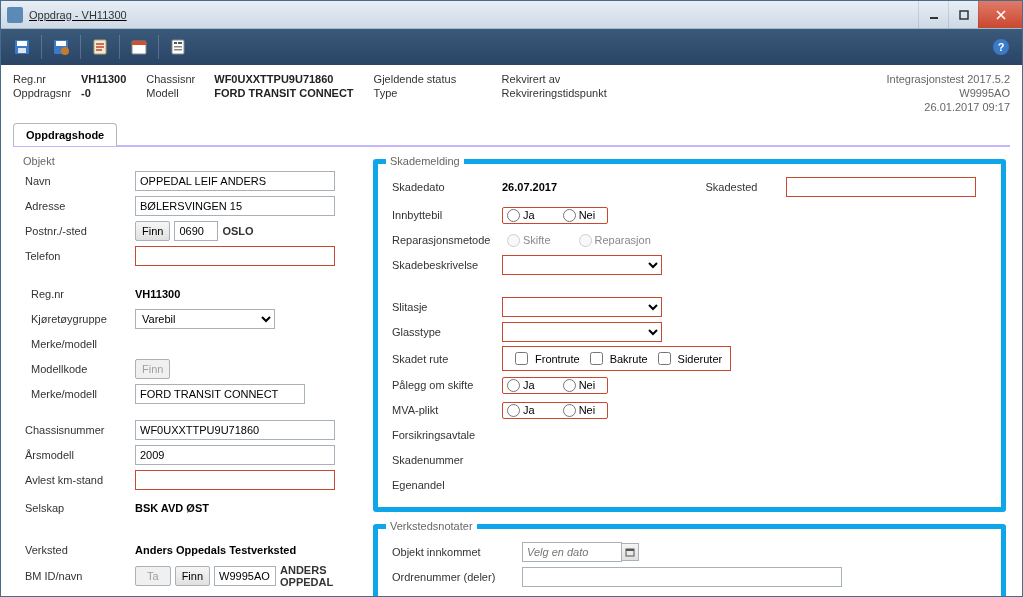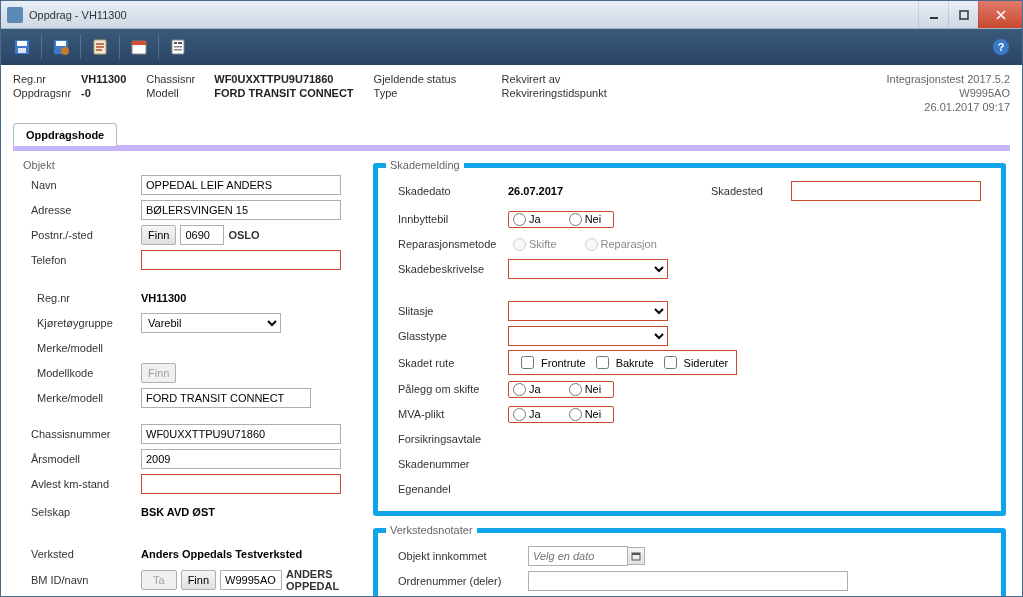--- a/index.html
+++ b/index.html
@@ -1,45 +1,45 @@
 <!DOCTYPE html>
 <html><head>
 <meta charset="utf-8">
 <style>
 * { box-sizing: border-box; font-family: "Segoe UI", Tahoma, sans-serif; font-size: 11px; }
 body { margin: 0; background: #6b8aa8; padding: 0; }
 .window { width: 1023px; height: 597px; background: #fff; border: 1px solid #4a6a8a; display: flex; flex-direction: column; }
-.titlebar { height: 28px; background: linear-gradient(to bottom, #e8eef5 0%, #cdd9e6 100%); display: flex; align-items: center; padding: 0 0 0 6px; border-bottom: 1px solid #a8b8c8; }
+.titlebar { height: 28px; background: linear-gradient(to bottom, #e8eef5 0%, #cdd9e6 100%); display: flex; align-items: center; padding: 0 0 0 6px; border-bottom: 1px solid #a8b8c8; text-decoration: underline; }
 .titlebar .app-icon { width: 16px; height: 16px; background: #5a8ab5; border-radius: 2px; margin-right: 6px; }
 .titlebar .title { color: #333; flex: 1; }
 .winbtns { display: flex; height: 100%; }
 .winbtn { width: 30px; display: flex; align-items: center; justify-content: center; border-left: 1px solid rgba(0,0,0,0.1); cursor: pointer; }
 .winbtn.min, .winbtn.max { background: linear-gradient(to bottom, #e8eef5, #cdd9e6); }
 .winbtn.close { width: 44px; background: linear-gradient(to bottom, #e07a6a, #c9482f); color: #fff; }
 .winbtn svg { width: 10px; height: 10px; }
 .toolbar { height: 36px; background: linear-gradient(to bottom, #3a5a7a 0%, #2a4466 100%); display: flex; align-items: center; padding: 0 6px; gap: 0; }
 .toolbar .tbtn { width: 30px; height: 28px; display: flex; align-items: center; justify-content: center; cursor: pointer; border-radius: 3px; }
 .toolbar .sep { width: 1px; height: 24px; background: rgba(255,255,255,0.2); margin: 0 4px; }
 .toolbar .help { margin-left: auto; }
 .content { flex: 1; padding: 8px 12px 0 12px; display: flex; flex-direction: column; overflow: hidden; }
 .header-row { display: flex; gap: 20px; margin-bottom: 6px; }
 .header-col { display: flex; flex-direction: column; gap: 2px; }
 .header-col.meta { margin-left: auto; text-align: right; color: #666; }
 .hl { display: flex; gap: 8px; align-items: baseline; }
 .hl .lbl { color: #333; min-width: 60px; }
 .hl .val { font-weight: bold; color: #222; }
-.tabs { display: flex; border-bottom: 6px solid #c4b5fd; margin-top: 4px; }
+.tabs { display: flex; border-bottom: 2px solid #c4b5fd; margin-top: 4px; }
 .tab { padding: 5px 12px; border: 1px solid #b0b8c0; border-bottom: none; background: #fff; border-radius: 4px 4px 0 0; font-weight: bold; margin-bottom: -1px; }
 .form-area { flex: 1; display: flex; gap: 16px; padding: 8px 4px 8px 4px; overflow: hidden; }
 .col-left { width: 340px; }
 .col-right { flex: 1; }
 fieldset { border: 5px solid #0ea5e9; border-radius: 3px; padding: 6px 8px 8px 8px; margin: 0 0 8px 0; }
 fieldset.noborder { border: none; padding: 0 0 0 2px; }
 legend { padding: 0 4px; color: #666; }
-.frow { display: flex; align-items: center; margin: 3px 12px; min-height: 22px; justify-content: space-between; }
+.frow { display: flex; align-items: center; margin: 3px 6px; min-height: 22px; justify-content: space-between; }
 .frow .flbl { width: 110px; color: #333; }
 .frow .fval { flex: 1; display: flex; align-items: center; gap: 4px; }
 .frow .fval.bold { font-weight: bold; }
 input[type=text], select { height: 20px; border: 1px solid #a8b0b8; padding: 1px 4px; background: #fff; }
 input[type=text].wide { width: 200px; }
 input[type=text].req, select.req, .req-box { border: 1px solid #c9482f; }
 .btn-small { height: 20px; border: 1px solid #a8b0b8; background: linear-gradient(to bottom,#f6f6f6,#e0e0e0); padding: 0 6px; cursor: pointer; font-size: 11px; border-radius: 2px; }
 .btn-small.disabled { color: #a0a0a0; background: #f0f0f0; cursor: default; }
 .radio-group { display: inline-flex; align-items: center; gap: 20px; border: 1px solid transparent; padding: 1px 4px; border-radius: 2px; }
 .radio-group.req { border-color: #c9482f; }

